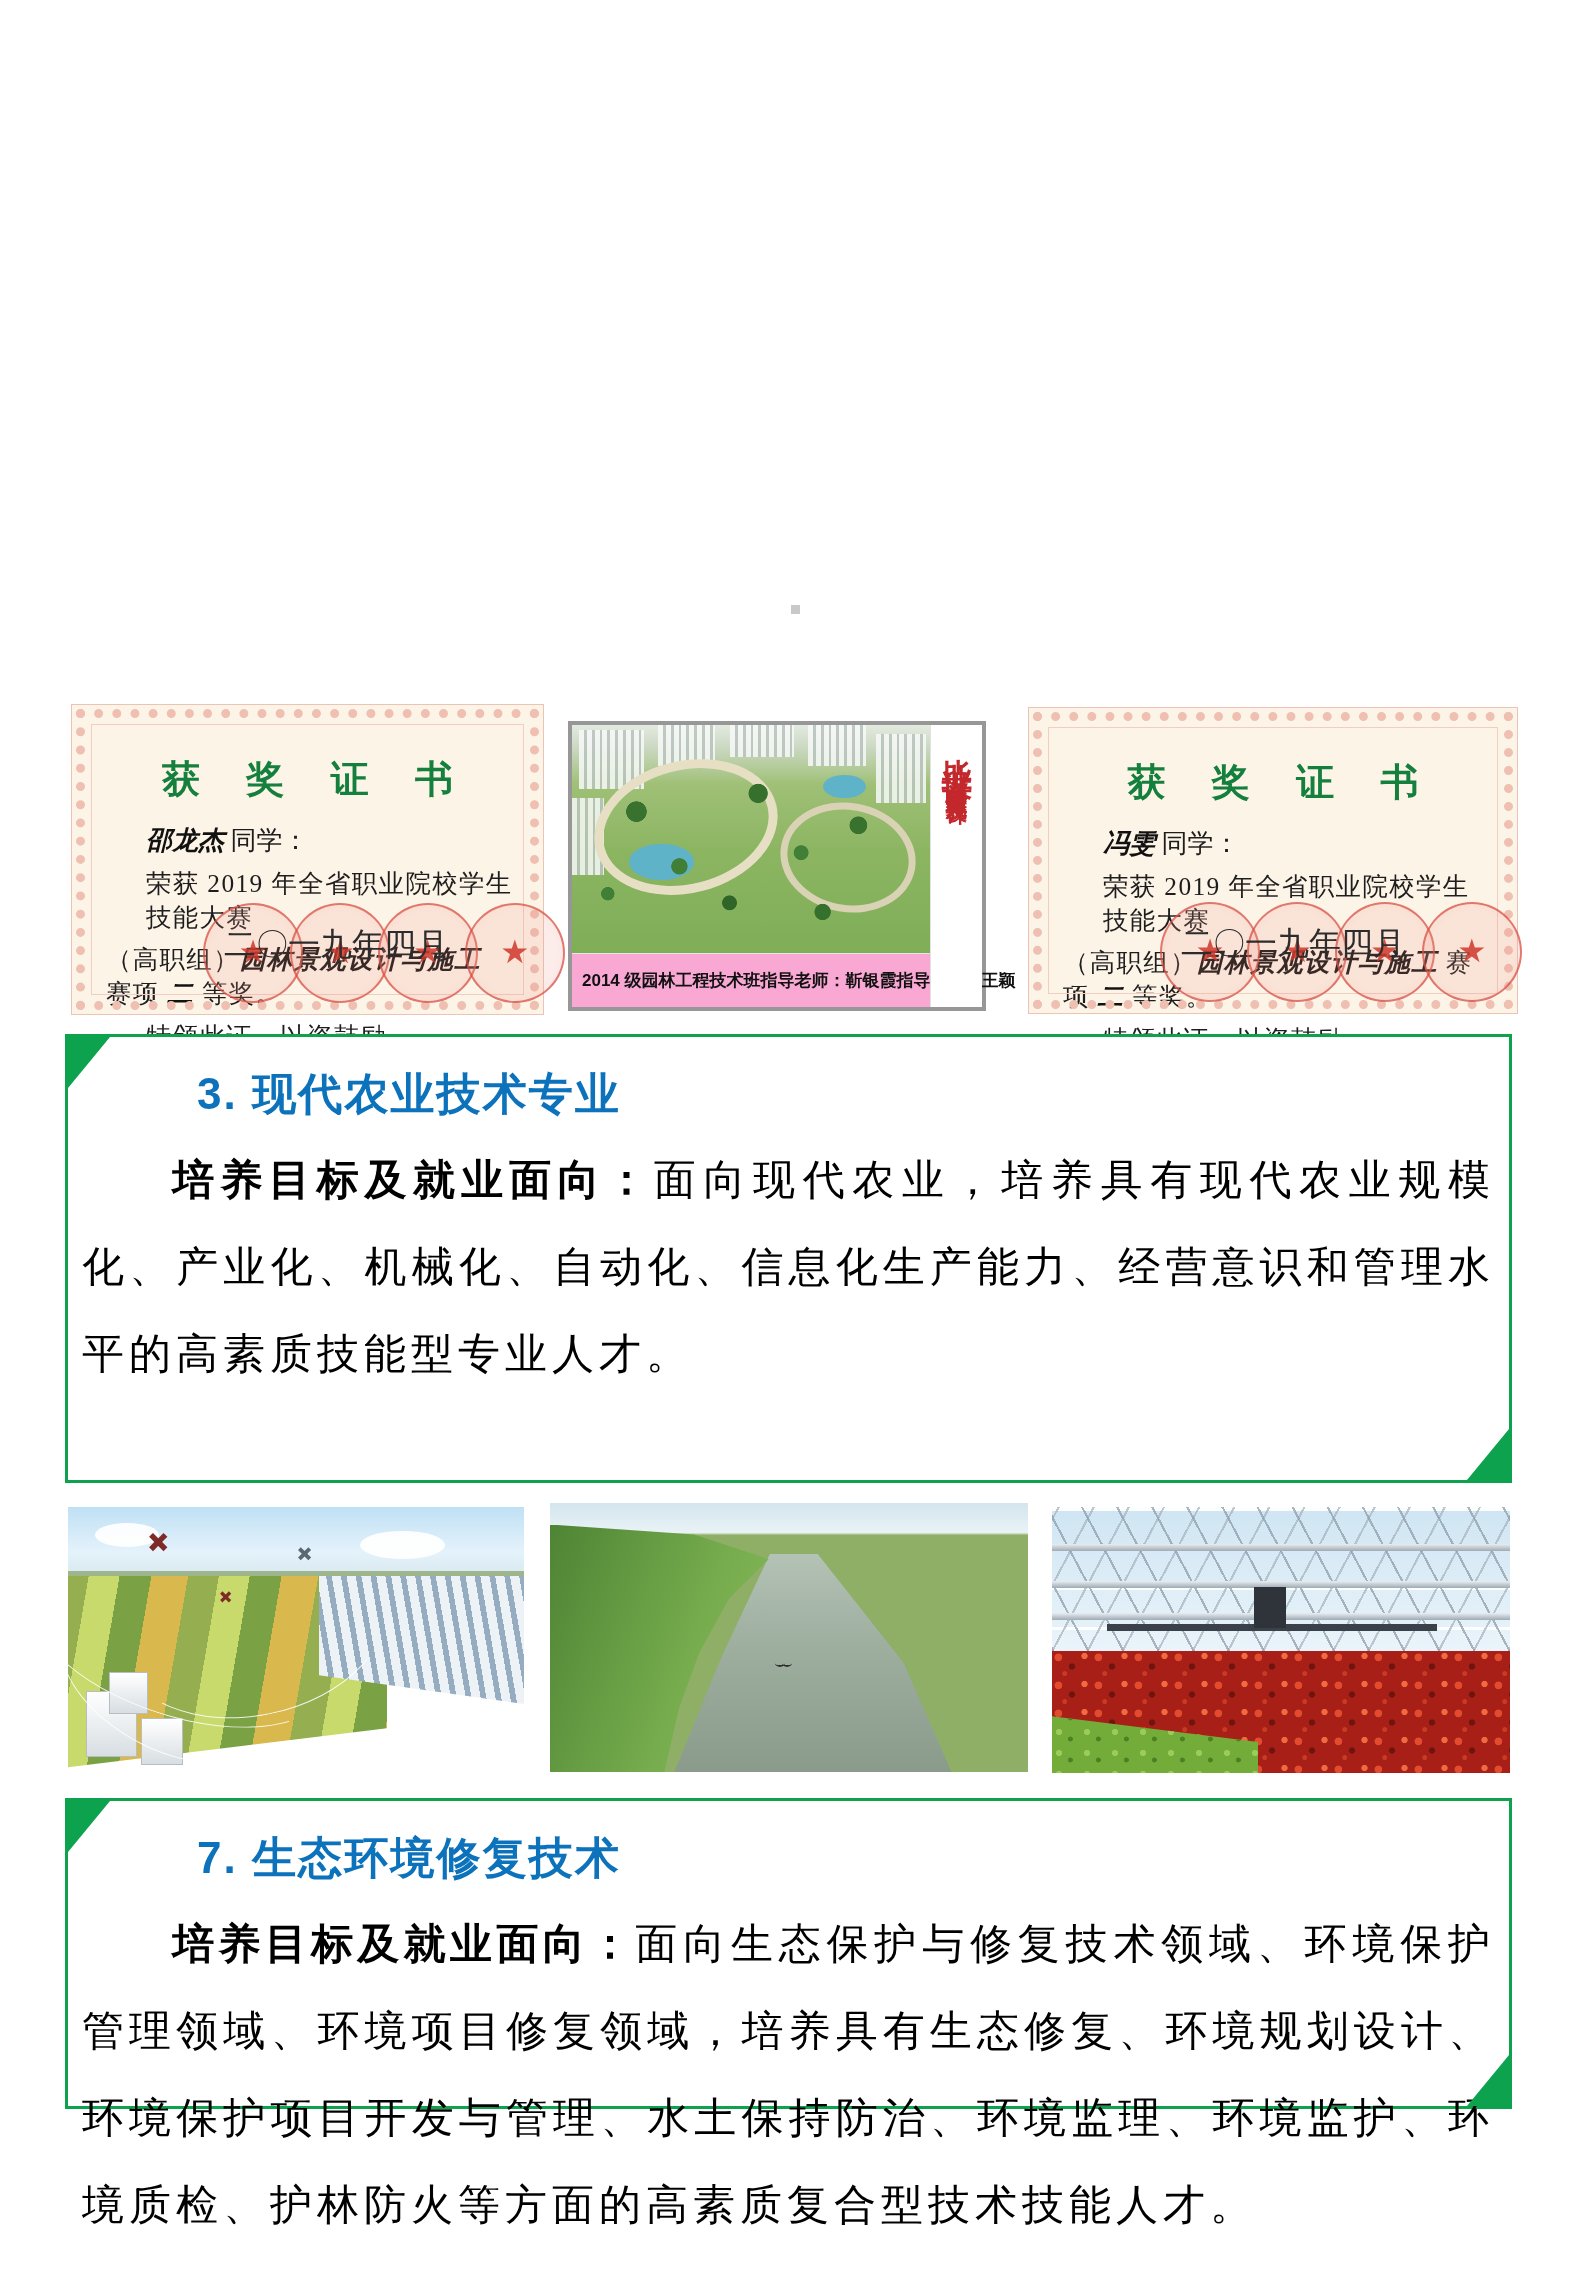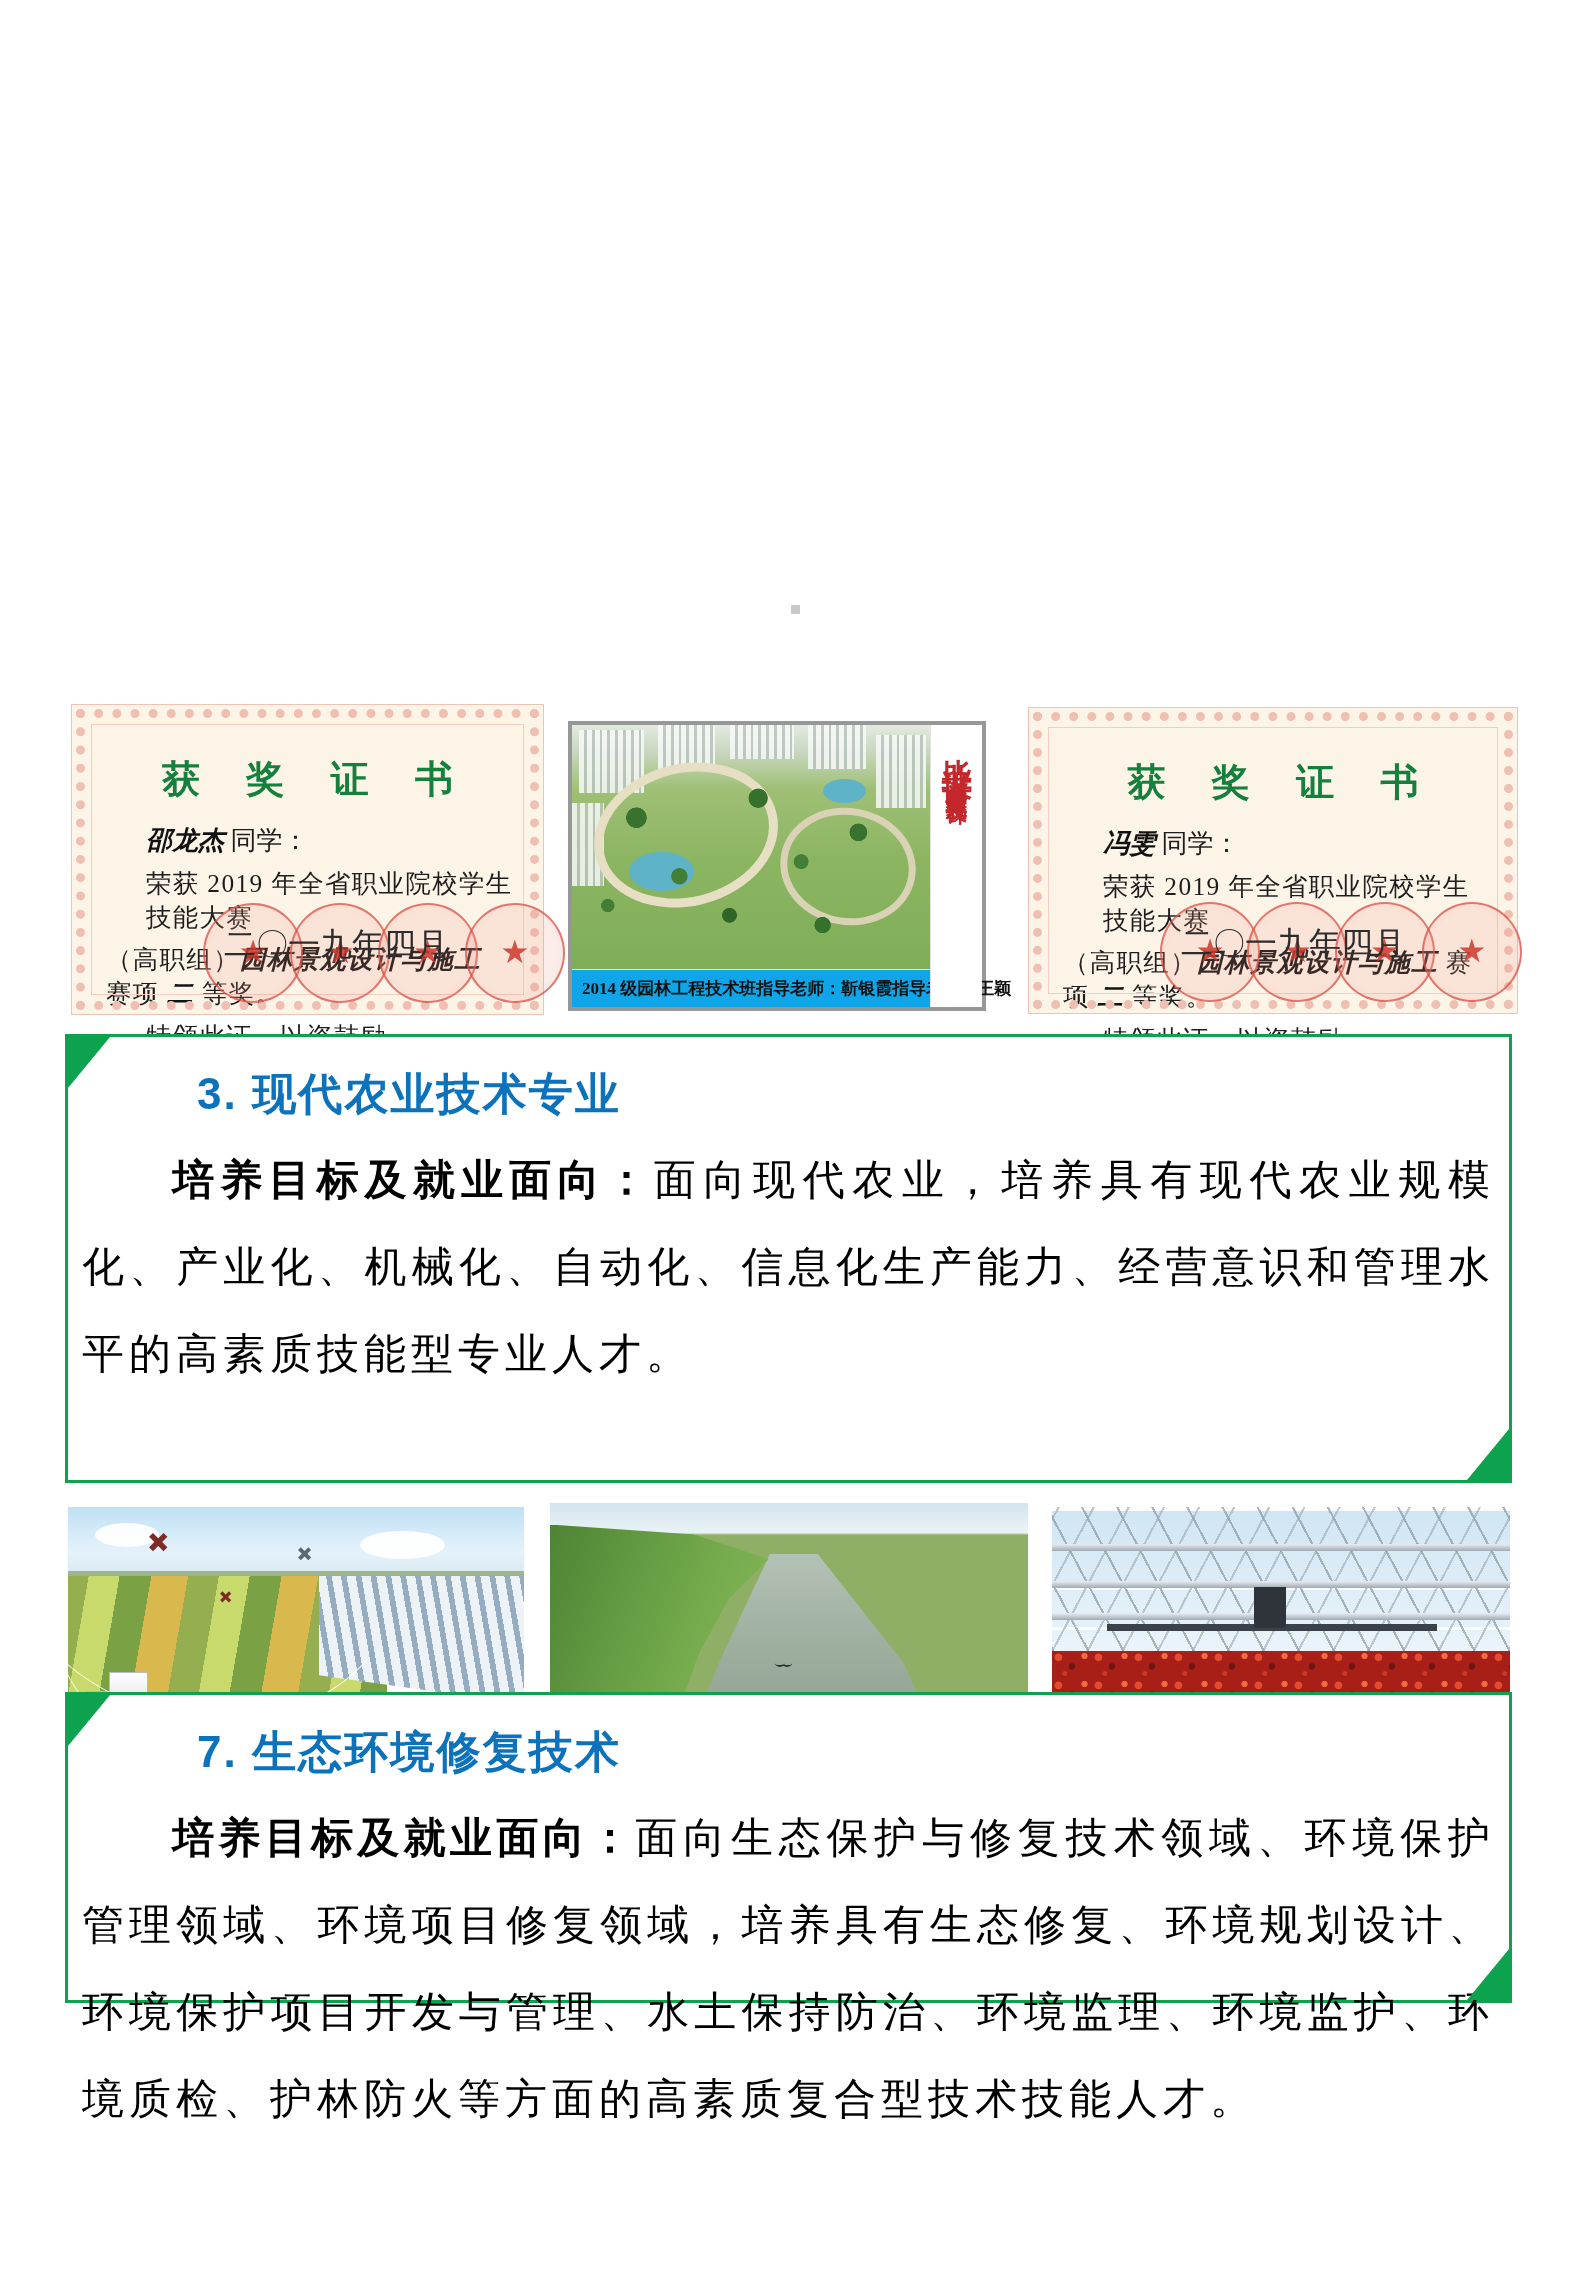--- a/index.html
+++ b/index.html
@@ -14,21 +14,21 @@
     position:relative;width:1590px;height:2295px;background:#ffffff;
     font-family:"Liberation Sans","DejaVu Sans",sans-serif;overflow:hidden;
   }
   
   .gbox{
     position:absolute;left:65px;width:1447px;border:3.5px solid var(--green);
     box-sizing:border-box;background:#fff;
   }
   #box5{top:67px;height:617px;}
   #box6{top:1034px;height:449px;}
-  #box7{top:1692px;height:311px;}
+  #box7{top:1798px;height:311px;}
   .tri-tl{position:absolute;top:0;left:0;width:42px;height:51px;background:var(--green);
     clip-path:polygon(0 0,100% 0,0 100%);}
   .tri-br{position:absolute;bottom:0;right:0;width:42px;height:51px;background:var(--green);
     clip-path:polygon(100% 0,100% 100%,0 100%);}
   .sec-heading{
     margin:25.4px 14px 0 129px;font-size:44px;font-weight:bold;color:var(--blue);
     letter-spacing:2.1px;line-height:64px;
   }
   .body{
     margin:10px 14px 0 14px;font-size:42px;line-height:87px;letter-spacing:5px;
@@ -99,23 +99,23 @@
     radial-gradient(circle 7.8px at 10% 74%,#417F36 0 6.4px,transparent 7px);}
   .design-side{
     width:52px;background:#fff;border-left:0.7px solid #e2e2e2;display:flex;flex-direction:column;
     align-items:center;padding-top:8.5px;box-sizing:border-box;
   }
   .vtext{writing-mode:vertical-rl;text-orientation:upright;color:#C3282D;
     font-family:"Liberation Serif","DejaVu Serif",serif;}
   .side-top{font-size:30px;font-weight:bold;letter-spacing:5.7px;}
   .side-title{font-size:21px;font-weight:bold;margin-top:10px;letter-spacing:2.1px;}
   .design-caption{
-    height:37px;background:#0ea5e9;border-top:0.7px solid #e6e6e6;display:flex;align-items:center;
-    justify-content:space-between;padding:0 10px;font-size:17px;font-weight:bold;
-    font-family:Liberation Serif, serif;color:#111;white-space:nowrap;
+    height:37px;background:#f9a8d4;border-top:0.7px solid #e6e6e6;display:flex;align-items:center;
+    justify-content:space-between;padding:8px 10px;font-size:17px;font-weight:bold;
+    font-family:Liberation Sans, sans-serif;color:#111;white-space:nowrap;
   }
   
   .photo{position:absolute;overflow:hidden;}
   #photo1{left:68px;top:1507px;width:456px;height:266px;}
   #photo2{left:550px;top:1503px;width:478px;height:269px;}
   #photo3{left:1052px;top:1507px;width:458px;height:266px;}
   
   .p1-sky{position:absolute;inset:0 0 auto 0;height:24%;
     background:linear-gradient(180deg,#BFE0F4 0%,#E4F2FB 70%,#DCEAF2 100%);}
   .p1-cloud{position:absolute;background:#fff;border-radius:50%;filter:blur(0.7px);opacity:.95;}

